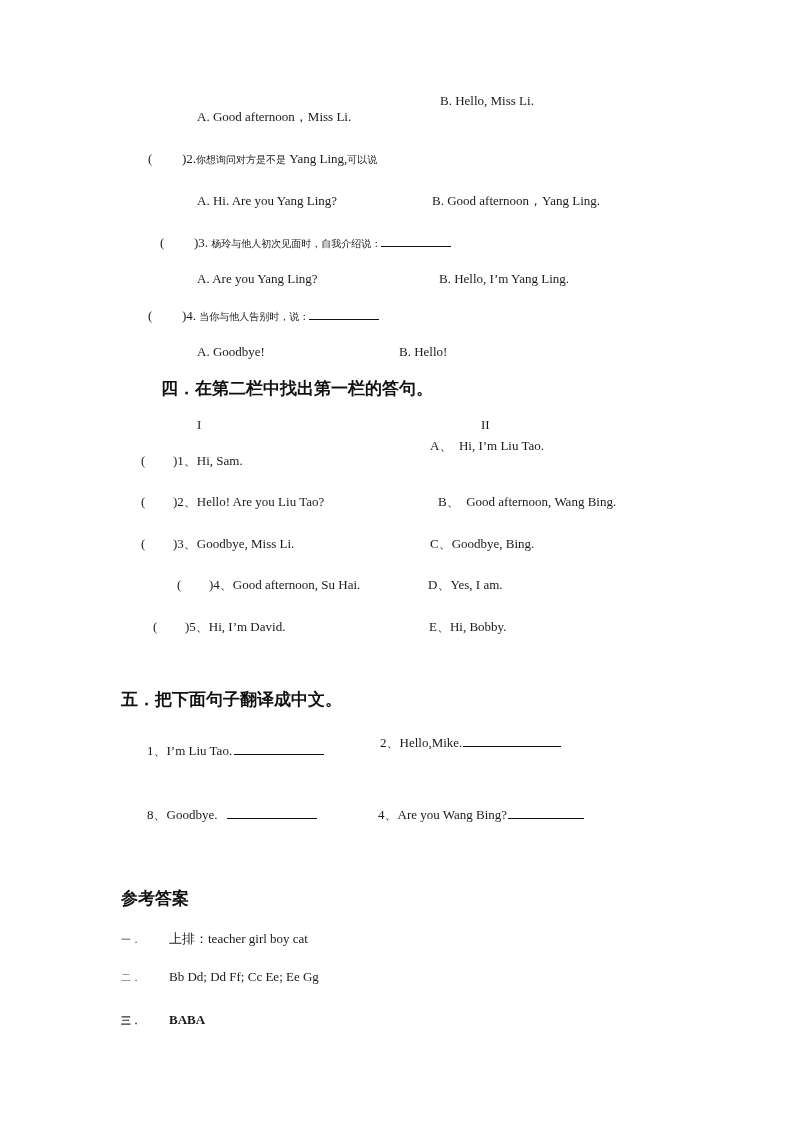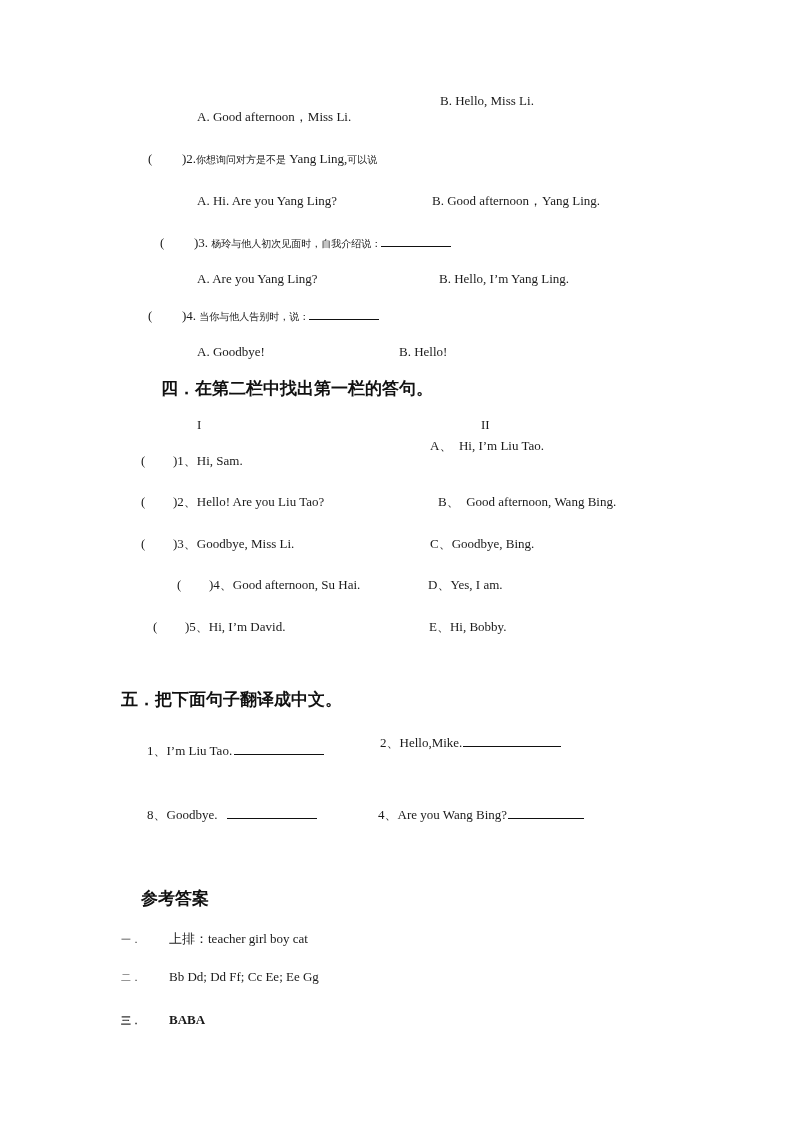--- a/index.html
+++ b/index.html
@@ -52,16 +52,16 @@
 <div class="abs" style="left:430px;top:536px;"><span>C、</span><span>Goodbye, Bing.</span></div>
 <div class="abs" style="left:428px;top:577px;text-align:center;"><span>D、</span><span>Yes, I am.</span></div>
 <div class="abs" style="left:429px;top:619px;"><span>E、</span><span>Hi, Bobby.</span></div>
 
 <div class="abs h" style="left:121px;top:688px;">五．把下面句子翻译成中文。</div>
 <div class="abs" style="left:147px;top:734px;margin-top:8px;"><span>1、I’m Liu Tao.</span><span class="blank thick" style="width:90px;margin-left:2px;"></span></div>
 <div class="abs" style="left:380px;top:734px;"><span>2、Hello,Mike.</span><span class="blank thick" style="width:98px;margin-left:1px;"></span></div>
 <div class="abs" style="left:147px;top:806px;"><span>8、Goodbye.</span><span class="blank thick" style="width:90px;margin-left:10px;"></span></div>
 <div class="abs" style="left:378px;top:806px;"><span>4、Are you Wang Bing?</span><span class="blank thick" style="width:76px;margin-left:1px;"></span></div>
 
-<div class="abs h" style="left:121px;top:887px;margin-left:20px;">参考答案</div>
+<div class="abs h" style="left:121px;top:887px;">参考答案</div>
 <div class="abs" style="left:121px;top:931px;"><span class="cjk" style="display:inline-block;width:48px;color:#333;">一．</span><span>上排：teacher girl boy cat</span></div>
 <div class="abs" style="left:121px;top:969px;"><span class="cjk" style="display:inline-block;width:48px;color:#333;">二．</span><span>Bb Dd; Dd Ff; Cc Ee; Ee Gg</span></div>
 <div class="abs" style="left:121px;top:1012px;font-weight:bold;"><span class="cjk" style="display:inline-block;width:48px;color:#333;">三．</span><span>BABA</span></div>
 
 </body></html>

